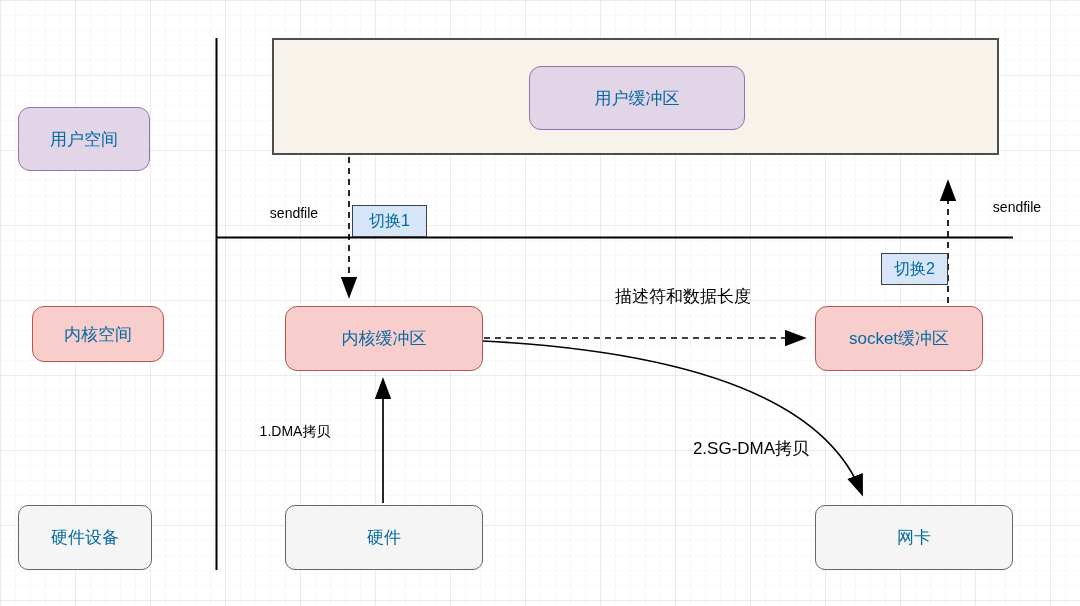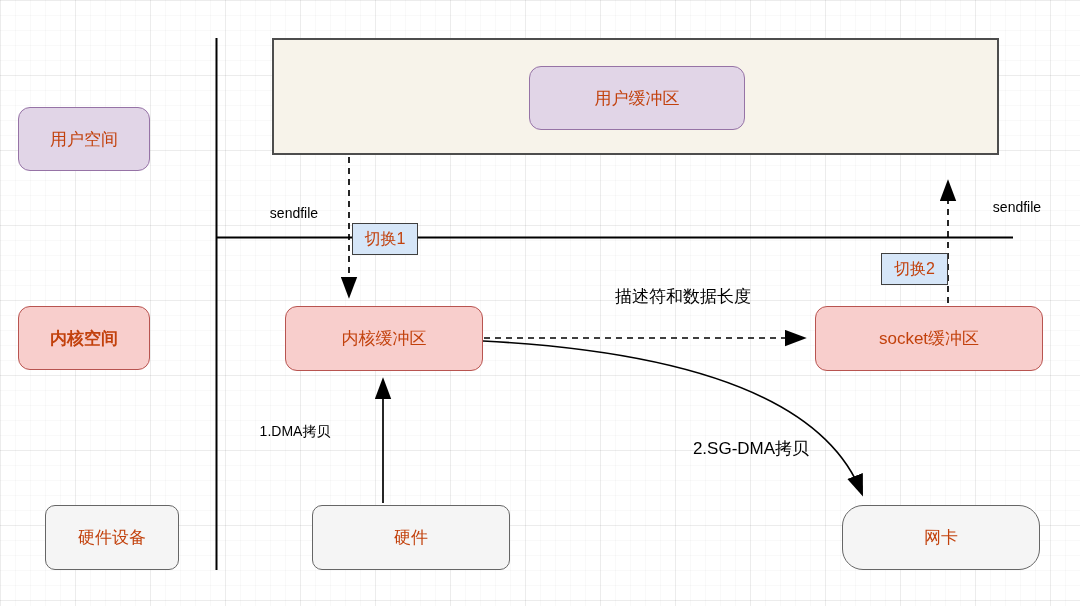--- a/index.html
+++ b/index.html
@@ -17,50 +17,50 @@
       linear-gradient(to bottom, rgba(0,0,0,0.05) 1px, transparent 1px),
       linear-gradient(to right, rgba(0,0,0,0.025) 1px, transparent 1px),
       linear-gradient(to bottom, rgba(0,0,0,0.025) 1px, transparent 1px);
     background-size:75px 75px,75px 75px,15px 15px,15px 15px;
   }
   #wires{position:absolute;left:0;top:0;z-index:2;pointer-events:none;}
   .node{
     position:absolute;
     display:flex;align-items:center;justify-content:center;
     box-sizing:border-box;
-    color:#c2410c;
+    color:#0369a1;
     font-size:17px;
     z-index:3;
     white-space:nowrap;
   }
   .rounded{border-radius:12px;}
   .purple{background:#e1d5e7;border:1.5px solid #9673a6;}
   .pink{background:#f8cecc;border:1.5px solid #b85450;}
-  .gray{background:#f5f5f5;border:1.5px solid #666666;margin-left:27px;}
+  .gray{background:#f5f5f5;border:1.5px solid #666666;}
   .blue{background:#d6e6f8;border:1.6px solid #404040;font-size:16px;}
   .label{
     position:absolute;
     display:flex;align-items:center;justify-content:center;
     color:#000;font-size:14px;z-index:3;white-space:nowrap;
   }
   
   #user-buffer-container{
     position:absolute;left:272px;top:38px;width:727px;height:117px;
     background:#f7f3ea;border:2px solid #4d4d4d;box-sizing:border-box;z-index:1;
   }
   
   #user-buffer{left:529px;top:66px;width:216px;height:64px;}
   #row-user-space{left:18px;top:107px;width:132px;height:64px;}
-  #row-kernel-space{left:18px;top:306px;width:132px;height:64px;font-weight:bold;}
+  #row-kernel-space{left:32px;top:306px;width:132px;height:56px;}
   #row-hardware-device{left:18px;top:505px;width:134px;height:65px;border-radius:10px;}
   #kernel-buffer{left:285px;top:306px;width:198px;height:65px;}
-  #socket-buffer{left:815px;top:306px;width:228px;height:65px;}
+  #socket-buffer{left:815px;top:306px;width:168px;height:65px;}
   #hardware-box{left:285px;top:505px;width:198px;height:65px;border-radius:10px;}
-  #nic-box{left:815px;top:505px;width:198px;height:65px;border-radius:21px;}
-  #switch1{left:352px;top:205px;width:66px;height:32px;margin-top:18px;}
+  #nic-box{left:815px;top:505px;width:198px;height:65px;border-radius:10px;}
+  #switch1{left:352px;top:205px;width:75px;height:32px;}
   #switch2{left:881px;top:205px;width:67px;height:32px;margin-top:48px;}
   #sendfile-left{left:246px;top:202px;width:96px;height:22px;}
   #sendfile-right{left:972px;top:196px;width:90px;height:22px;}
   #descriptor-label{left:563px;top:283px;width:240px;height:26px;font-size:17px;}
   #dma-label{left:235px;top:420px;width:120px;height:24px;font-size:14px;}
   #sgdma-label{left:676px;top:436px;width:150px;height:24px;font-size:17px;}
 </style>
 </head>
 <body>
 

